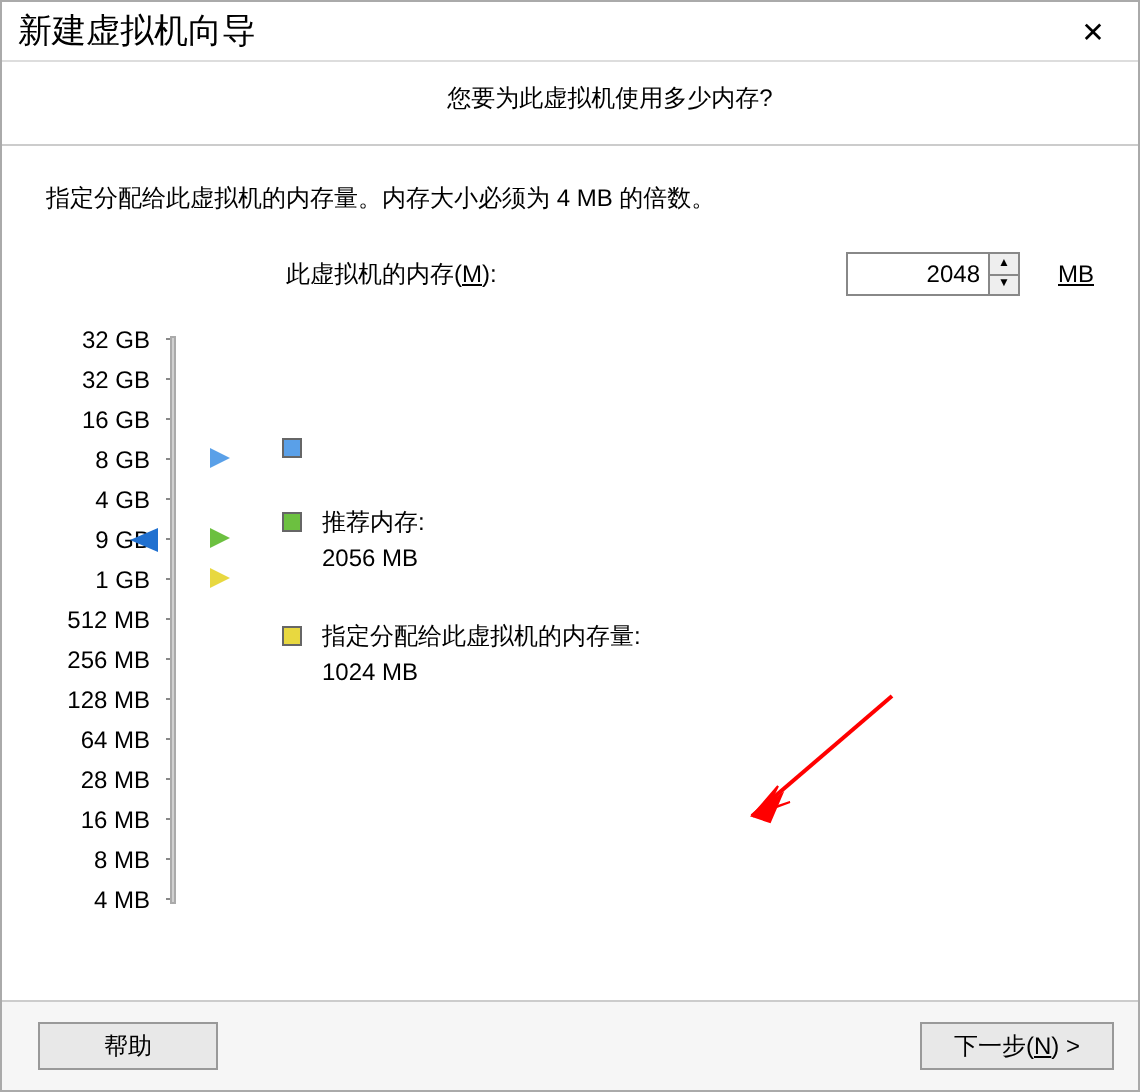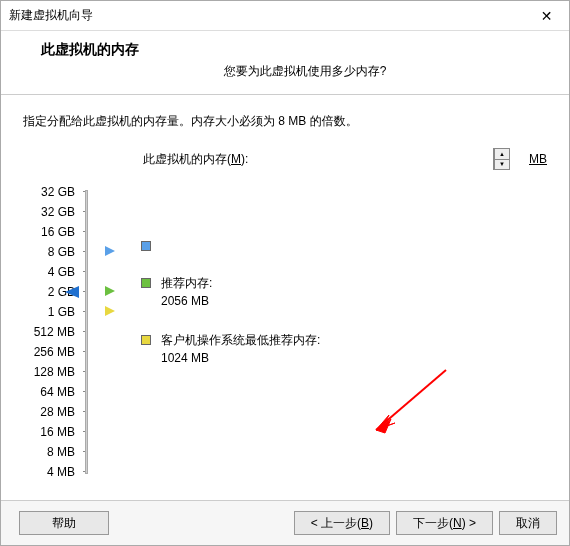--- a/index.html
+++ b/index.html
@@ -21,21 +21,21 @@
   }
   .titlebar {
     height: 30px;
     display: flex;
     align-items: center;
     justify-content: space-between;
     padding: 0 0 0 8px;
     background: #fff;
     border-bottom: 1px solid #ddd;
   }
-  .titlebar-title { font-size: 12px; }
+  .titlebar-title { font-size: 17px; }
   .titlebar-close {
     width: 45px;
     height: 30px;
     display: flex;
     align-items: center;
     justify-content: center;
     font-size: 14px;
     cursor: default;
   }
   .header {
@@ -208,48 +208,48 @@
 <div class="window">
 
   <div class="titlebar">
     <span class="titlebar-title">新建虚拟机向导</span>
     <div class="titlebar-close">
       <span>✕</span>
     </div>
   </div>
 
   <div class="header">
-    <div class="header-title">此虚拟机的内存</div>
     <div class="header-sub">您要为此虚拟机使用多少内存?</div>
   </div>
 
   <div class="content">
-    <div class="instruction">指定分配给此虚拟机的内存量。内存大小必须为 8 MB 的倍数。</div>
+    <div class="instruction">指定分配给此虚拟机的内存量。内存大小必须为 4 MB 的倍数。</div>
 
     <div class="mem-row">
       <span class="mem-label">
         <span>此虚拟机的内存(</span><u>M</u><span>):</span>
       </span>
       <span class="spin">
+        <input type="text" value="2048" style="">
         <span class="spin-btns">
           <span class="spin-btn">▲</span>
           <span class="spin-btn">▼</span>
         </span>
       </span>
       <span class="unit">MB</span>
     </div>
 
     <div class="scale-area">
       <div class="scale">
         <div class="scale-item">32 GB</div>
         <div class="scale-item">32 GB</div>
         <div class="scale-item">16 GB</div>
         <div class="scale-item">8 GB</div>
         <div class="scale-item">4 GB</div>
-        <div class="scale-item">2 GB</div>
+        <div class="scale-item">9 GB</div>
         <div class="scale-item">1 GB</div>
         <div class="scale-item">512 MB</div>
         <div class="scale-item">256 MB</div>
         <div class="scale-item">128 MB</div>
         <div class="scale-item">64 MB</div>
         <div class="scale-item">28 MB</div>
         <div class="scale-item">16 MB</div>
         <div class="scale-item">8 MB</div>
         <div class="scale-item">4 MB</div>
       </div>
@@ -269,40 +269,36 @@
         <div class="legend-item">
           <span class="legend-sq sq-green"></span>
           <span class="legend-text">
             <div>推荐内存:</div>
             <div class="line2">2056 MB</div>
           </span>
         </div>
         <div class="legend-item">
           <span class="legend-sq sq-yellow"></span>
           <span class="legend-text">
-            <div>客户机操作系统最低推荐内存:</div>
+            <div>指定分配给此虚拟机的内存量:</div>
             <div class="line2">1024 MB</div>
           </span>
         </div>
       </div>
     </div>
 
     <svg class="arrow" style="left:360px; top:270px;" width="90" height="80">
       <line x1="85" y1="5" x2="15" y2="65" stroke="red" stroke-width="2"></line>
       <polygon points="15,65 28,50 22,62 34,58" fill="red"></polygon>
       <polygon points="15,65 30,54 24,68" fill="red"></polygon>
     </svg>
 
   </div>
 
   <div class="footer">
     <button class="btn btn-help">帮助</button>
     <span class="footer-spacer"></span>
     <button class="btn">
-      <span>&lt; 上一步(</span><u>B</u><span>)</span>
-    </button>
-    <button class="btn">
       <span>下一步(</span><u>N</u><span>) &gt;</span>
     </button>
-    <button class="btn">取消</button>
   </div>
 
 </div>
 
 </body></html>

